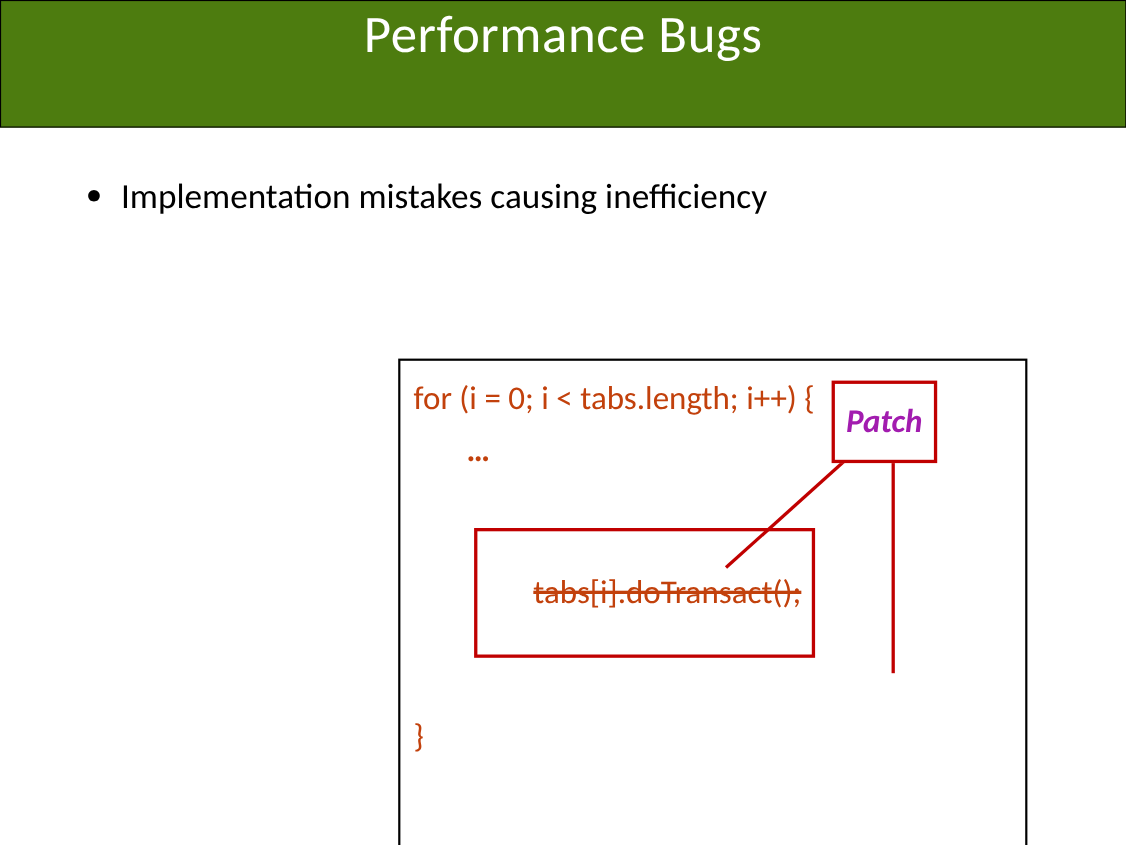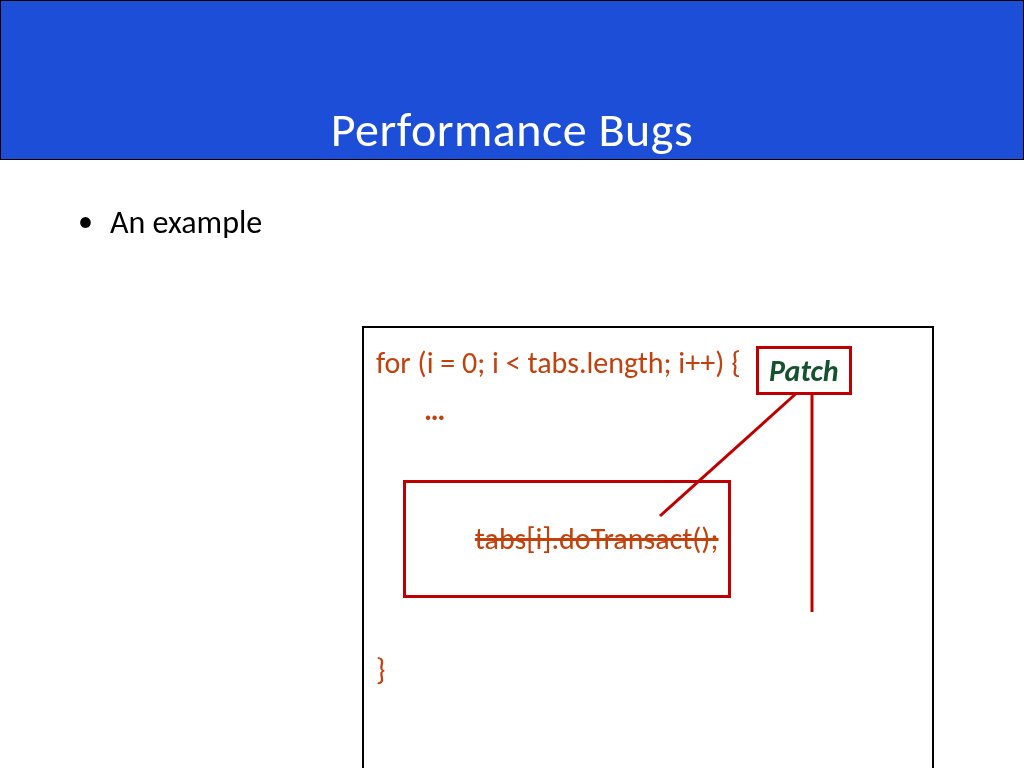--- a/index.html
+++ b/index.html
@@ -5,25 +5,25 @@
   * { margin: 0; padding: 0; box-sizing: border-box; }
   body {
     width: 1024px;
     height: 768px;
     background: #fff;
     font-family: Calibri, "Segoe UI", Arial, sans-serif;
     overflow: hidden;
   }
   .title-bar {
     width: 100%;
-    height: 160px;
-    background: #1d4ed8;
+    height: 116px;
+    background: #4d7c0f;
     border: 1px solid #000;
     display: flex;
-    align-items: flex-end;
+    align-items: flex-start;
     justify-content: center;
   }
   .title-bar h1 {
     color: #fff;
     font-weight: 400;
     font-size: 48px;
     letter-spacing: 0.5px;
   }
   .body-area {
     padding: 38px 64px 0 92px;
@@ -63,55 +63,56 @@
   .code-line {
     font-size: 30px;
     color: #c2410c;
     line-height: 1.55;
     white-space: pre;
   }
   .ellipsis { padding-left: 48px; font-weight: 700; }
   .removed-wrap {
     display: inline-block;
     border: 3px solid #c00000;
-    padding: 0 10px 0 28px;
+    padding: 0 10px 0 10px;
+    margin-left: 28px;
     line-height: 1.25;
   }
   .removed-text { text-decoration: line-through; }
   .patch-label {
     position: absolute;
     left: 756px;
     top: 346px;
     border: 3px solid #c00000;
-    color: #14532d;
+    color: #a21caf;
     font-size: 30px;
     font-style: italic;
     font-weight: 700;
-    padding: 3px 10px;
+    padding: 16px 10px;
     background: #fff;
     z-index: 5;
   }
   svg.connectors {
     position: absolute;
     left: 0; top: 0;
     width: 1024px; height: 768px;
     pointer-events: none;
     z-index: 4;
   }
 </style>
 </head>
 <body>
 
 <div class="title-bar">
   <h1>Performance Bugs</h1>
 </div>
 
 <div class="body-area">
   <ul class="bullets">
-    <li>An example</li>
+    <li>Implementation mistakes causing inefficiency</li>
   </ul>
 </div>
 
 <div class="code-box">
   <div class="code-line">for (i = 0; i &lt; tabs.length; i++) {</div>
   <div class="code-line ellipsis">…</div>
   <div class="code-line">
     <span class="removed-wrap">
       <span class="removed-text">tabs[i].doTransact();</span>
     </span>

